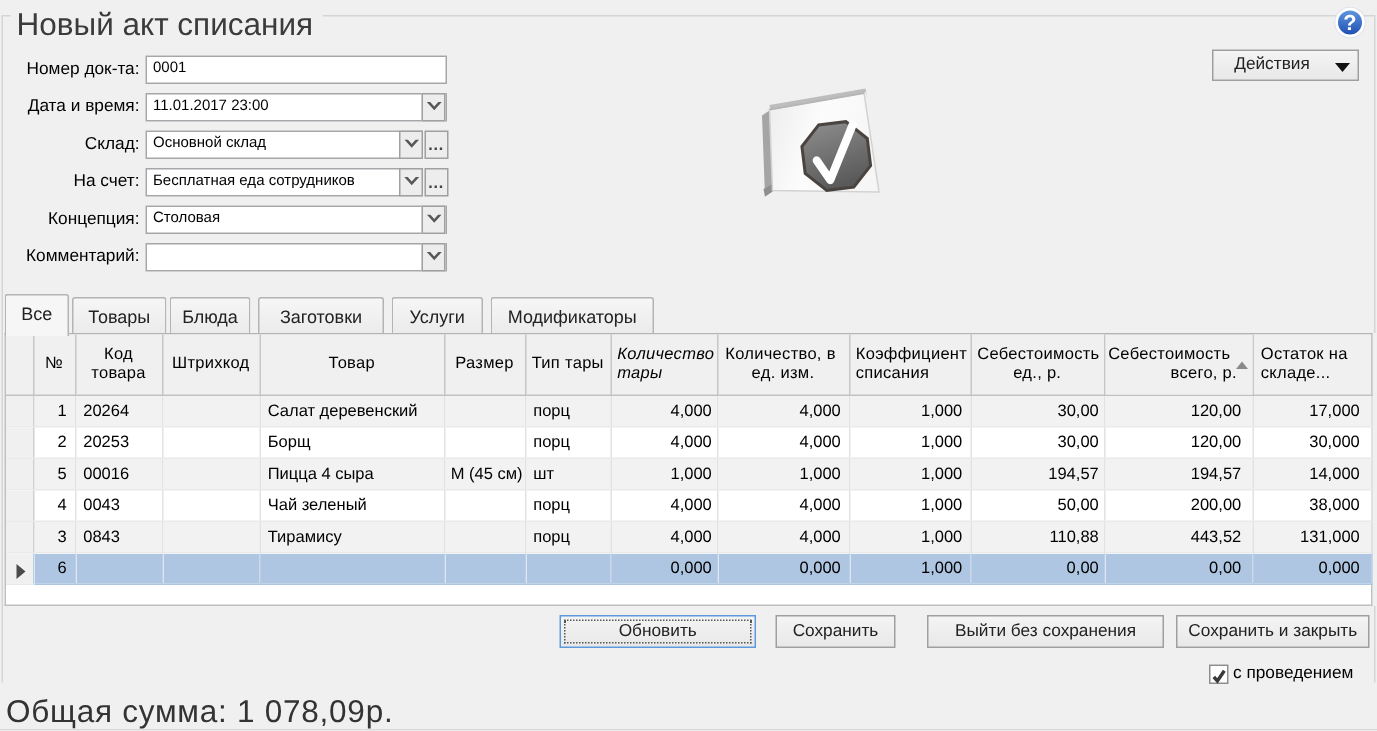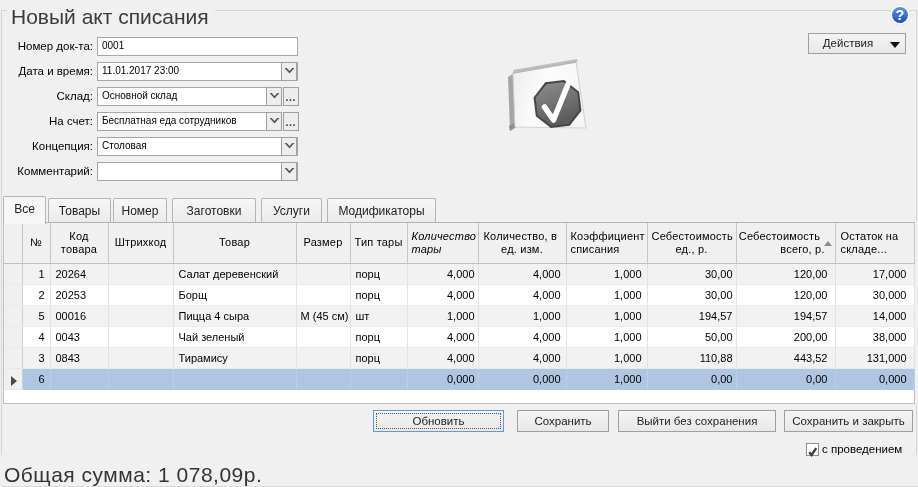--- a/index.html
+++ b/index.html
@@ -139,21 +139,21 @@
 
     <path d="M7 17 L70 6 L80 72 L9 71 Z" fill="url(#foldg)" stroke="#d2d2d2" stroke-width="1"></path>
     <path d="M7 17 L70 6" stroke="#b5b5b5" stroke-width="1.5" fill="none"></path>
 
     <polygon points="72.2,36.3 57.9,25.1 39.8,27.3 28.6,41.7 30.8,59.7 45.2,70.9 63.2,68.7 74.4,54.4" fill="url(#octg)" stroke="#4a4440" stroke-width="2"></polygon>
     <path d="M38.5 51 L47.5 64 L62.5 27" fill="none" stroke="#ffffff" stroke-width="5.5" stroke-linecap="round" stroke-linejoin="round"></path>
   </svg>
 
   <div class="abs tab active" style="left:3px; width:43px;">Все</div>
   <div class="abs tab" style="left:48px; width:63px;">Товары</div>
-  <div class="abs tab" style="left:113px; width:54px;">Номер</div>
+  <div class="abs tab" style="left:113px; width:54px;">Блюда</div>
   <div class="abs tab" style="left:172px; width:84px;">Заготовки</div>
   <div class="abs tab" style="left:261px; width:61px;">Услуги</div>
   <div class="abs tab" style="left:327px; width:109px;">Модификаторы</div>
 
   <div class="abs tablewrap">
     <table>
       <colgroup>
         <col style="width:18px">
         <col style="width:28px">
         <col style="width:58px">
@@ -282,21 +282,21 @@
           <td class="num">0,00</td>
           <td class="num">0,00</td>
           <td class="num">0,000</td>
         </tr>
     </tbody>
     </table>
   </div>
   <div class="abs" style="left:4px; top:221px; width:41px; height:2px; background:#f6f6f6;"></div>
 
   <div class="abs btn focus" style="left:373px; width:131px;">Обновить</div>
-  <div class="abs btn" style="left:517px; width:92px;">Сохранить</div>
+  <div class="abs btn" style="left:517px; width:80px;">Сохранить</div>
   <div class="abs btn" style="left:618px; width:158px;">Выйти без сохранения</div>
   <div class="abs btn" style="left:784px; width:129px;">Сохранить и закрыть</div>
 
   <div class="abs chk"><svg width="11" height="11" viewBox="0 0 11 11">
       <path d="M2.2 5.2 L4.6 8 L9.2 1.2" fill="none" stroke="#3a3a3a" stroke-width="2.3"></path>
     </svg></div>
   <div class="abs chklbl">с проведением</div>
 
   <div class="abs" style="left:0; top:486px; width:918px; height:1px; background:#d9d9d9;"></div>
 <div class="abs status">Общая сумма: 1 078,09р.</div>

